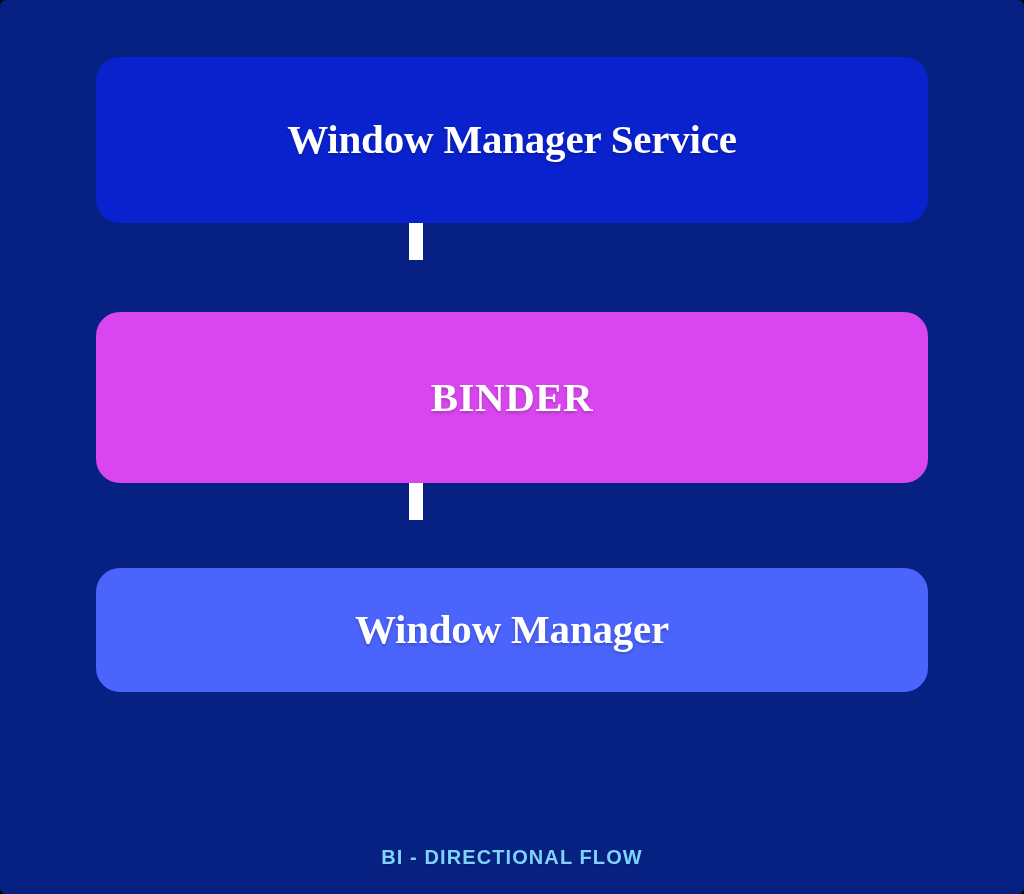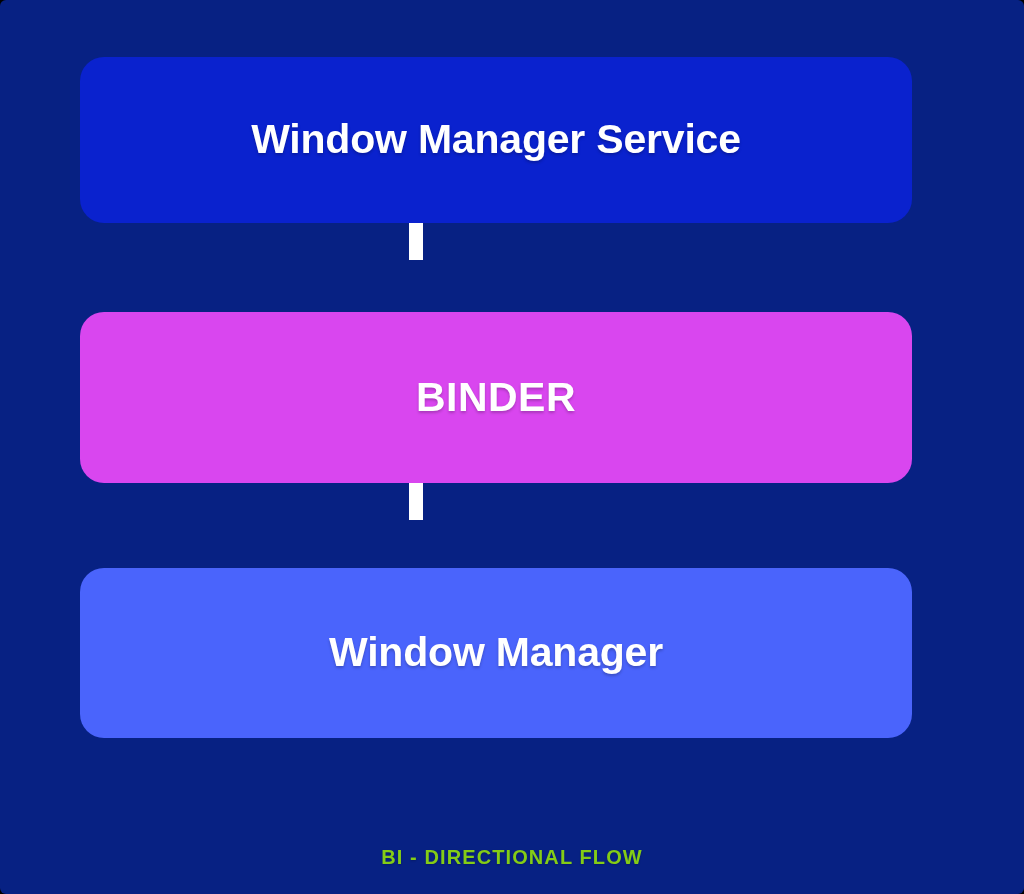--- a/index.html
+++ b/index.html
@@ -20,23 +20,24 @@
     width: 1024px;
     height: 894px;
     box-sizing: border-box;
     background: #072183;
     border-radius: 6px;
     overflow: hidden;
   }
 
   .node-stack {
     position: absolute;
-    left: 80px;
+    left: 96px;
     top: 57px;
     width: 832px;
+    font-family: Liberation Serif, serif;
   }
 
   .node-box {
     position: relative;
     box-sizing: border-box;
     width: 832px;
     border-radius: 24px;
     display: flex;
     align-items: center;
     justify-content: center;
@@ -67,21 +68,21 @@
     height: 171px;
     background: #d946ef;
   }
   #node-binder .node-label {
     font-size: 41px;
     letter-spacing: 0.5px;
   }
 
   
   #node-window-manager {
-    height: 170px;
+    height: 124px;
     background: #4A64FC;
   }
   #node-window-manager .node-label {
     font-size: 41px;
   }
 
   
   .connector {
     position: absolute;
     left: 409px;
@@ -100,21 +101,21 @@
 
   .spacer-a { height: 89px; }
   .spacer-b { height: 85px; }
 
   #diagram-caption {
     position: absolute;
     left: 0;
     right: 0;
     top: 846px;
     text-align: center;
-    color: #84cc16;
+    color: #7dd3fc;
     font-size: 20px;
     font-weight: bold;
     letter-spacing: 1.1px;
     text-shadow: 0 1px 2px rgba(0, 0, 0, 0.2);
   }
 </style>
 </head>
 <body>
 
 <div id="diagram-canvas">

